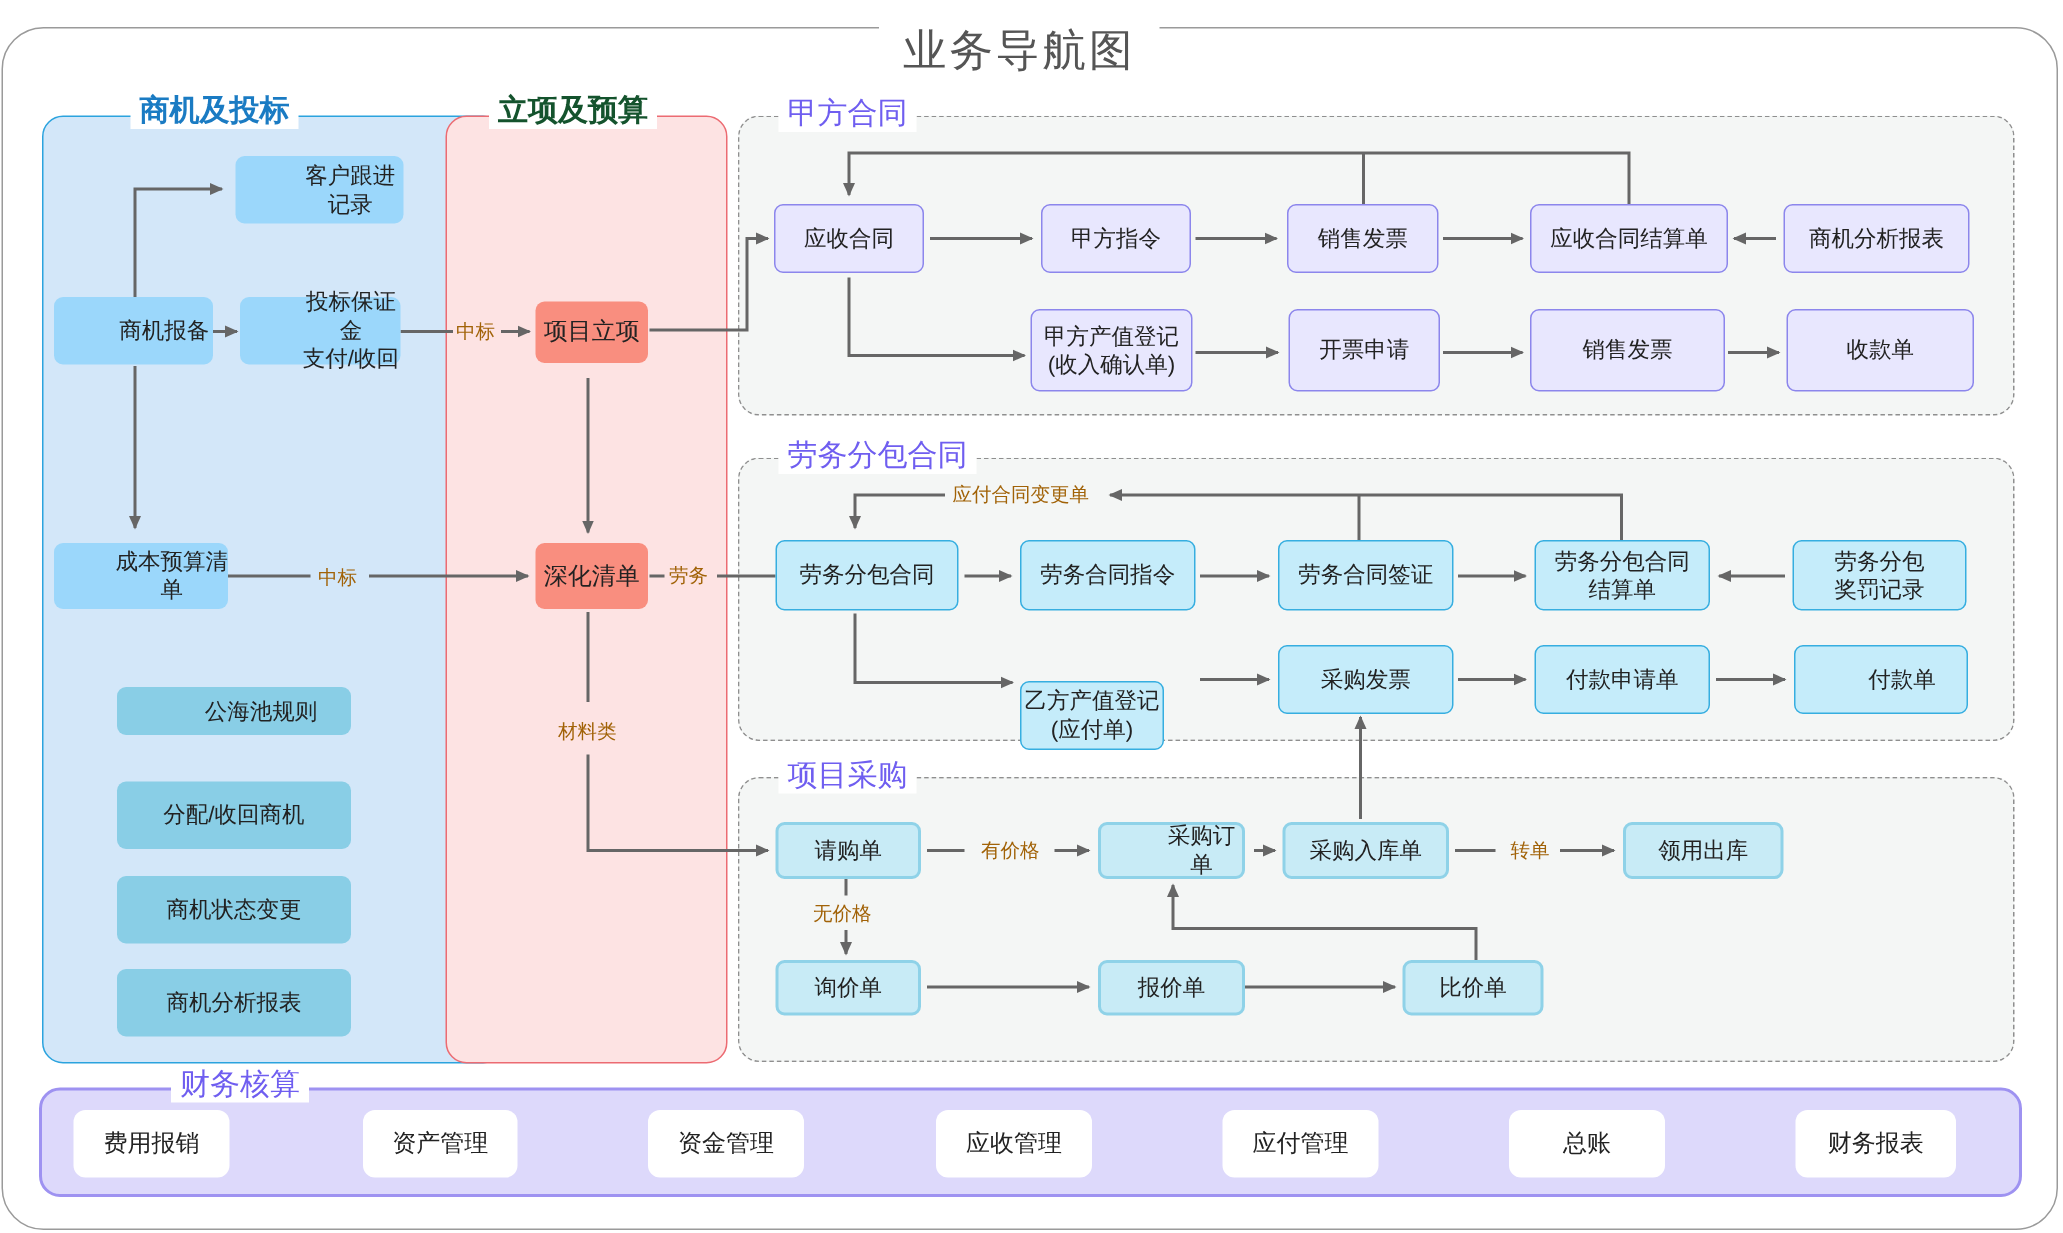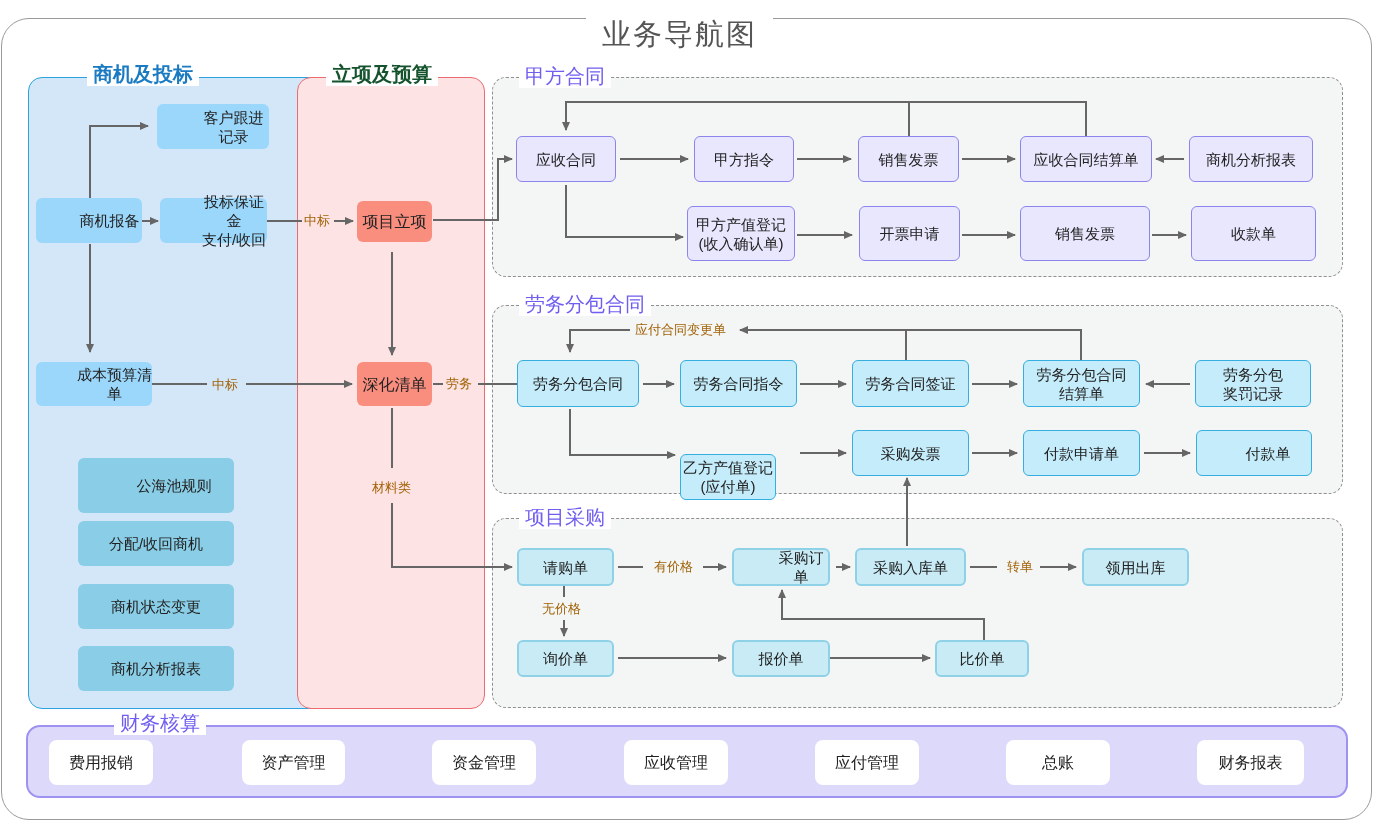--- a/index.html
+++ b/index.html
@@ -112,21 +112,21 @@
     <path d="M830,658 H930" marker-end="url(#ah)"></path>
     <path d="M984,640 V619 H782 V590" marker-end="url(#ah)"></path>
   </g>
 </svg>
 
 <div class="node n-blue" style="left:157px;top:104px;width:112px;height:45px;">客户跟进记录</div>
 <div class="node n-blue" style="left:36px;top:198px;width:106px;height:45px;">商机报备</div>
 <div class="node n-blue" style="left:160px;top:198px;width:107px;height:45px;">投标保证金
 支付/收回</div>
 <div class="node n-blue" style="left:36px;top:362px;width:116px;height:44px;">成本预算清单</div>
-<div class="node n-teal" style="left:78px;top:458px;width:156px;height:55px;padding-left:36px;">公海池规则</div>
+<div class="node n-teal" style="left:78px;top:458px;width:156px;height:32px;padding-left:36px;">公海池规则</div>
 <div class="node n-teal" style="left:78px;top:521px;width:156px;height:45px;">分配/收回商机</div>
 <div class="node n-teal" style="left:78px;top:584px;width:156px;height:45px;">商机状态变更</div>
 <div class="node n-teal" style="left:78px;top:646px;width:156px;height:45px;">商机分析报表</div>
 
 <div class="node n-red" style="left:357px;top:201px;width:75px;height:41px;">项目立项</div>
 <div class="node n-red" style="left:357px;top:362px;width:75px;height:44px;">深化清单</div>
 
 <div class="node n-purple" style="left:516px;top:136px;width:100px;height:46px;">应收合同</div>
 <div class="node n-purple" style="left:694px;top:136px;width:100px;height:46px;">甲方指令</div>
 <div class="node n-purple" style="left:858px;top:136px;width:101px;height:46px;">销售发票</div>

